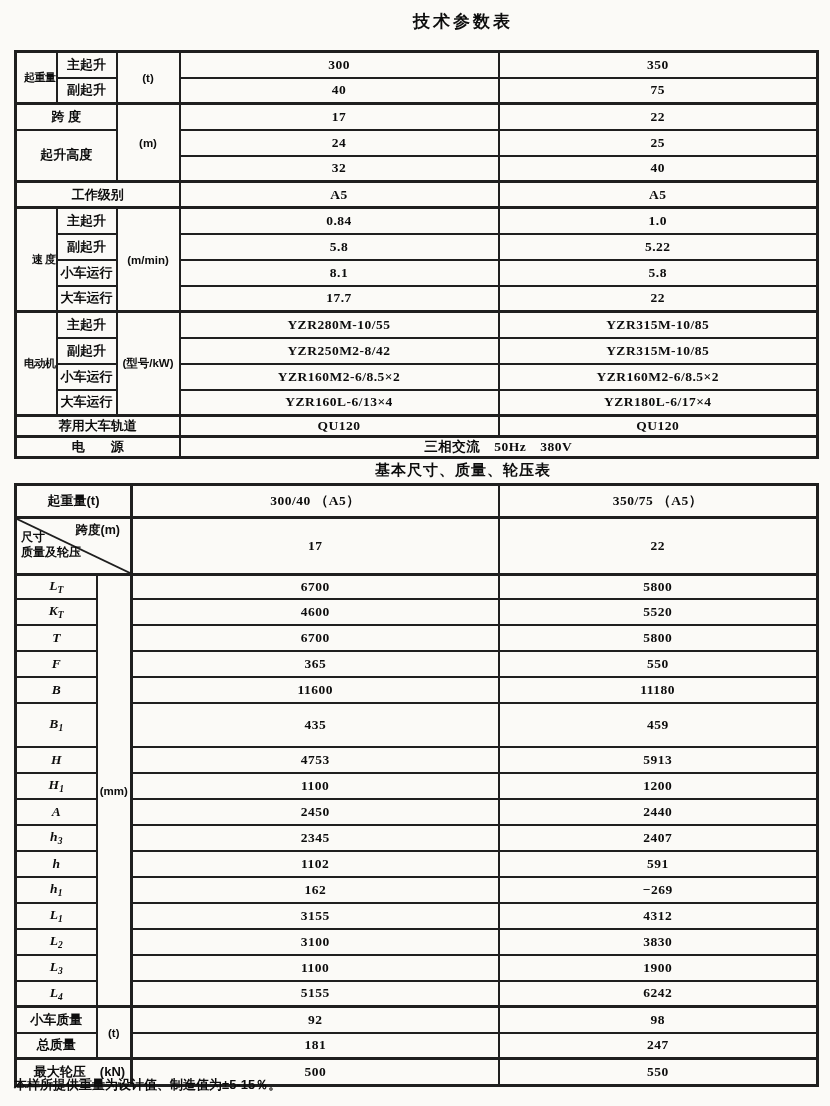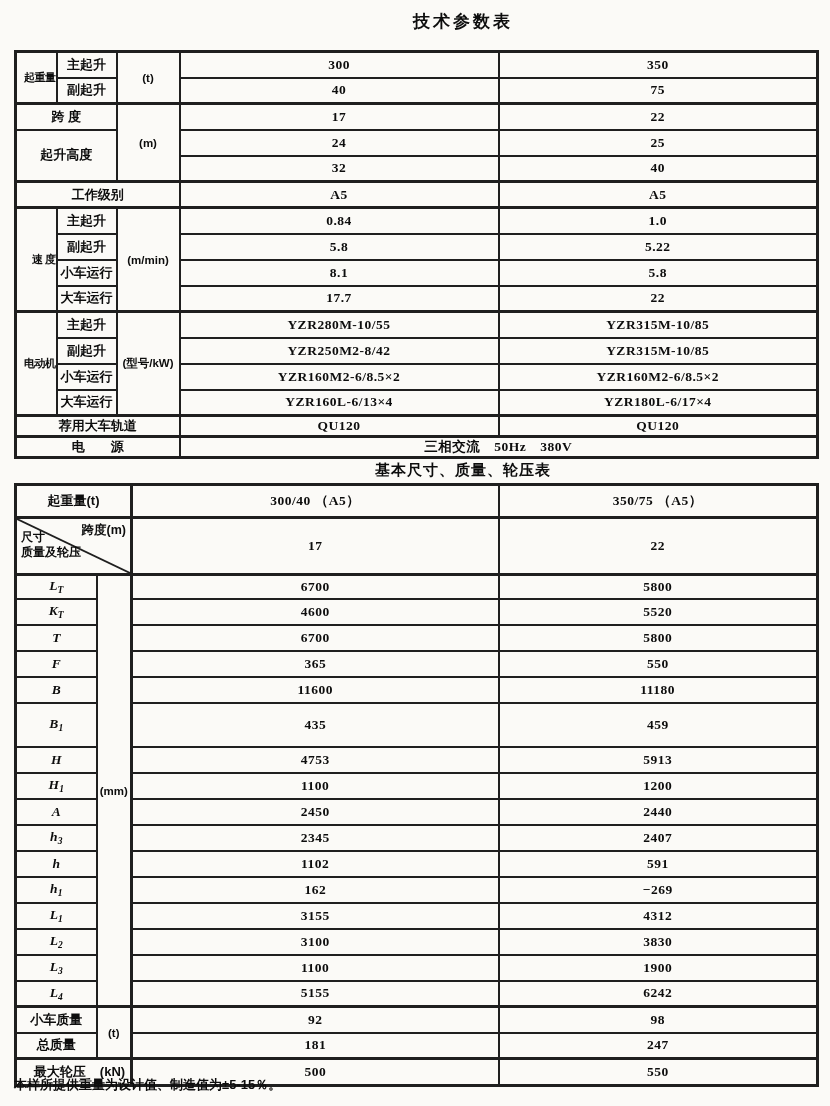--- a/index.html
+++ b/index.html
@@ -35,21 +35,21 @@
     font-family:"Liberation Serif",serif;font-weight:bold;font-size:13.5px;
     letter-spacing:0.5px;white-space:nowrap;
   }
   td.sym{
     font-family:"Liberation Serif",serif;font-weight:bold;font-style:italic;
     font-size:13.5px;
   }
   td.sym sub{font-size:9.5px;vertical-align:-3px;}
   td.diagcell{position:relative;padding:0;}
   .diag-line{position:absolute;left:0;top:0;width:100%;height:100%;display:block;}
-  .diag-top{position:absolute;top:3px;right:4px;font-weight:bold;font-size:12.5px;}
+  .diag-top{position:absolute;top:3px;right:10px;font-weight:bold;font-size:12.5px;}
   .diag-bot{position:absolute;left:4px;bottom:13px;text-align:left;font-weight:bold;font-size:12px;line-height:15px;}
   td.wheel span.wlab{margin-right:14px;margin-left:12px;}
   #footnote{
     position:absolute;left:14px;top:1076px;width:800px;text-align:left;
     font-weight:bold;font-size:13px;
   }
 </style>
 </head>
 <body>
 

